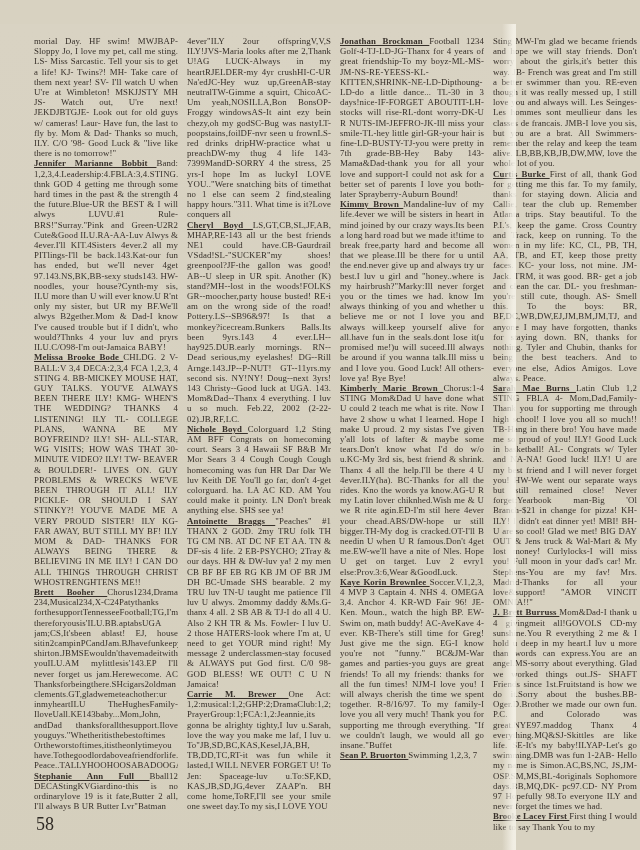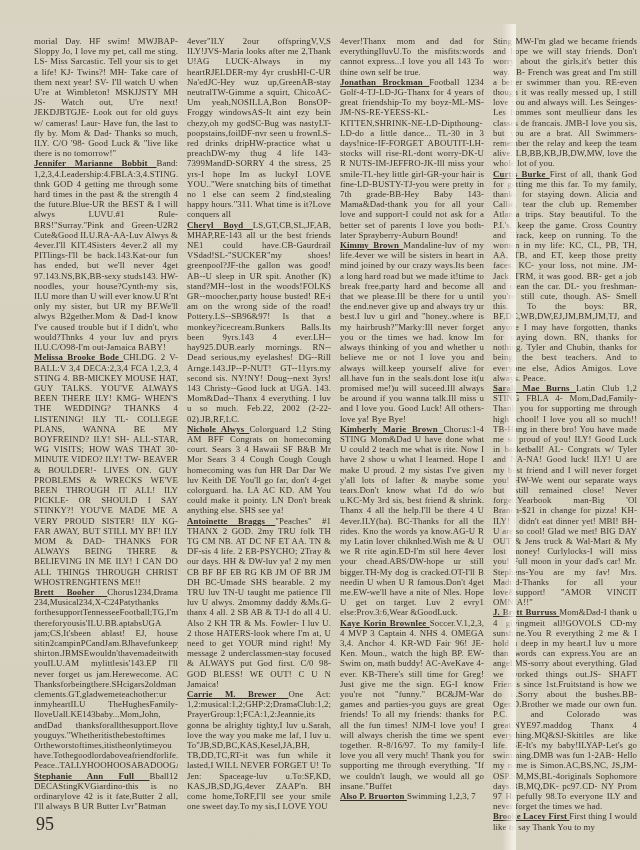--- a/index.html
+++ b/index.html
@@ -68,45 +68,44 @@
 <body>
 
 <div class="page">
   <div class="columns">
 
     <div class="col">
       <p class="msg"><span class="nm"></span><span class="tx">morial Day. HF swim! MWJBAP- Sloppy Jo, I love my pet, call me sting. LS- Miss Sarcastic. Tell your sis to get a life! KJ- Twins?! MH- Take care of them next year! SV- I'll watch U when U're at Wimbleton! MSKJJSTY MH JS- Watch out, U're next! JEKDJBTGJE- Look out for old guys w/ cameras! Laur- Have fun, the last to fly by. Mom &amp; Dad- Thanks so much, ILY. C/O '98- Good Luck &amp; "live like there is no tomorrow!"</span></p>
       <p class="msg"><span class="nm">Jennifer Marianne Bobbit </span><span class="tx">Band: 1,2,3,4.Leadership:4.FBLA:3,4.STING.I thnk GOD 4 getting me through some hard times in the past &amp; the strength 4 the future.Blue-UR the BEST &amp; I will alwys LUVU.#1 Rule-BRS!"Surray."Pink and Green-U2R2 Cute&amp;Good ILU.RA-AA-Luv Alwys &amp; 4ever.I'll KIT.4Sisters 4ever.2 all my PITlings-I'll be back.143.Kat-our fun has ended, but we'll never 4get 97.143.NS,BK,BB-sexy studs143. HW-noodles, your house?Cynth-my sis, ILU more than U will ever know.U R'nt only my sister, but UR my BF.We'll alwys B2gether.Mom &amp; Dad-I know I've caused trouble but if I didn't, who would?Thnks 4 your luv and pryrs ILU.C/O98-I'm out-Jamaica BABY!</span></p>
       <p class="msg"><span class="nm">Melissa Brooke Bode </span><span class="tx">CHLDG. 2 V-BALL:V 3,4 DECA:2,3,4 FCA 1,2,3, 4 STING 4. BB-MICKEY MOUSE HAT, GUY TALKS. YOU'VE ALWAYS BEEN THERE ILY! KMG- WHEN'S THE WEDDING? THANKS 4 LISTENING! ILY TL- COLLEGE PLANS, WANNA BE MY BOYFREIND? ILY! SH- ALL-STAR, WG VISITS; HOW WAS THAT 30-MINUTE VIDEO? ILY! TW- BEAVER &amp; BOULDER!- LIVES ON. GUY PROBLEMS &amp; WRECKS WE'VE BEEN THROUGH IT ALL! ILY PICKLE- OR SHOULD I SAY STINKY?! YOU'VE MADE ME A VERY PROUD SISTER! ILY KG- FAR AWAY, BUT STILL MY BF! ILY MOM &amp; DAD- THANKS FOR ALWAYS BEING THERE &amp; BELIEVING IN ME ILY! I CAN DO ALL THINGS THROUGH CHRIST WHOSTRENGHTENS ME!!</span></p>
       <p class="msg"><span class="nm">Brett Booher </span><span class="tx">Chorus1234,Drama 234,Musical234,X-C24Patythanks forthesupportTennesseeFootball;TG,I'm thereforyousis'ILU.BB.aptabsUGA jam;CS,It'sbeen ablast! EJ, house sitin2campinPCandJam.BJhavefunkeepyour shirton.JBMSEwouldn'thavemadeitwithout youILU.AM mylittlesis'143.EP I'll never forget us jam.Herewecome. AC Thanksforbeingthere.SHcigars2oldman clements.GT,gladwemeteachother:ur inmyheartILU TheHughesFamily-IloveUall.KE143baby...Mom,John, andDad thanksforallthesupport.Ilove youguys."Whetheritisthebestoftimes Ortheworstoftimes,itistheonlytimeyou have.Tothegoodlordaboveafriendforlife. Peace..TALLYHOOHOOSABADOOGAO</span></p>
-      <p class="msg"><span class="nm">Stephanie Ann Full </span><span class="tx">Bball12 DECAStingKVGiardino-this is no ordinarylove 42 is it fate,Butter 2 all, I'll always B UR Butter Lvr"Batman</span></p>
+      <p class="msg"><span class="nm">Stephanie Ann Full </span><span class="tx">Bball12 DECAStingKVGiardino-this is no ordinarylove 19 is it fate,Butter 2 all, I'll always B UR Butter Lvr"Batman</span></p>
     </div>
 
     <div class="col">
       <p class="msg"><span class="nm"></span><span class="tx">4ever"ILY 2our offspringV,V,S ILY!JVS-Maria looks after me 2,Thank U!AG LUCK-Always in my heartRJELDER-my 4yr crushHI-C-UR Na'edJC-Hey wuz up,GreenAB-stay neutralTW-Gimme a squirt, ChicoAC-Um yeah,NOSILLA,Bon BonsOP-Froggy windowsAS-It aint ezy bein chezy,oh my godSC-Bug was nastyLT-poopstains,foilDF-nvr seen u frownLS-red drinks dripHW-practice what u preachDW-my thug 4 life 143-7399MandD-SORRY 4 the stress, 25 yrs-I hope Im as luckyI LOVE YOU.."Were snatching bits of timethat no 1 else can seem 2 find,stealing happy hours."311. What time is it?Love conquers all</span></p>
       <p class="msg"><span class="nm">Cheryl Boyd </span><span class="tx">LS,GT,CB,SL,JF,AB, MHAP,RE-143 all ur the best friends NE1 could have.CB-Gaurdrail VSdad!SL-"SUCKER"my shoes! greenpool?JF-the gallon was good! AB--U sleep in UR spit. Another (K) stand?MH--lost in the woods!FOLKS GR--moocher,party house busted! RE-i am on the wrong side of the road! Pottery.LS--SB96&amp;97! Is that a monkey?icecream.Bunkers Balls.Its been 9yrs.143 4 ever.LH--hay925.DUB.early mornings. RN--Dead serious,my eyelashes! DG--Rill Arnge.143.JP--P-NUT! GT--11yrs.my second sis. NY!NY! Doug--next 3yrs! 143 Christy--Good luck at UGA. 143. Mom&amp;Dad--Thanx 4 everything. I luv u so much. Feb.22, 2002 (2-22-02).JB,RF,LC.</span></p>
-      <p class="msg"><span class="nm">Nichole Alwys </span><span class="tx">Colorguard 1,2 Sting AM BFF Congrats on homecoming court. Sears 3 4 Hawaii SF B&amp;B Mr Mor Sears 3 4 Cough Cough Cough homecoming was fun HR Dar Dar We luv Keith DE You'll go far, don't 4-get colorguard. ha. LA AC KD. AM You could make it pointy. LN Don't break anything else. SHS see ya!</span></p>
+      <p class="msg"><span class="nm">Nichole Boyd </span><span class="tx">Colorguard 1,2 Sting AM BFF Congrats on homecoming court. Sears 3 4 Hawaii SF B&amp;B Mr Mor Sears 3 4 Cough Cough Cough homecoming was fun HR Dar Dar We luv Keith DE You'll go far, don't 4-get colorguard. ha. LA AC KD. AM You could make it pointy. LN Don't break anything else. SHS see ya!</span></p>
       <p class="msg"><span class="nm">Antoinette Braggs </span><span class="tx">"Peaches" #1 THANX 2 GOD. 2my TRU folk TH TG CM NB. AT DC NF ET AA. TN &amp; DF-sis 4 life. 2 EB-PSYCHO; 2Tray &amp; our days. HH &amp; DW-luv ya! 2 my men CB BF BF EB RG KB JM OF BR JM DH BC-Umade SHS bearable. 2 my TRU luv TN-U taught me patience I'll luv U alwys. 2mommy daddy &amp;Ms.G-thanx 4 all. 2 SB AB &amp; TJ-I do all 4 U. Also 2 KH TR &amp; Ms. Fowler- I luv U. 2 those HATERS-look where I'm at, U need to get YOUR mind right! My message 2 underclassmen-stay focused &amp; ALWAYS put God first. C/0 98- GOD BLESS! WE OUT! C U N Jamaica!</span></p>
       <p class="msg"><span class="nm">Carrie M. Brewer </span><span class="tx">One Act: 1,2:musical:1,2;GHP:2;DramaClub:1,2; PrayerGroup:1;FCA:1,2:Jeannie,its gonna be alrighty tighty,I luv u.Sarah, love the way you make me laf, I luv u. To"JB,SD,BC,KAS,Kesel,JA,BH, TB,DD,TC,RT-it was fun while it lasted,I WILL NEVER FORGET U! To Jen: Spaceage-luv u.To:SF,KD, KAS,JB,SD,JG,4ever ZAAP'n. BH come home,ToRF,I'll see your smile one sweet day.To my sis,I LOVE YOU</span></p>
     </div>
 
     <div class="col">
-      <p class="msg"><span class="nm"></span><span class="tx">4ever!Thanx mom and dad for everythingIluvU.To the misfits:words cannot express...I love you all 143 To thine own self be true.</span></p>
       <p class="msg"><span class="nm">Jonathan Brockman </span><span class="tx">Football 1234 Golf-4-TJ-LD-JG-Thanx for 4 years of great friendship-To my boyz-ML-MS-JM-NS-RE-YEESS-KL-KITTEN,SHRINK-NE-LD-Dipthoung-LD-do a little dance... TL-30 in 3 days!nice-IF-FORGET ABOUTIT-LH-stocks will rise-RL-dont worry-DK-U R NUTS-IM-JEFFRO-JK-Ill miss your smile-TL-hey little girl-GR-your hair is fine-LD-BUSTY-TJ-you were pretty in 7th grade-BB-Hey Baby 143-Mama&amp;Dad-thank you for all your love and support-I could not ask for a better set of parents I love you both-later Sprayberry-Auburn Bound!</span></p>
       <p class="msg"><span class="nm">Kimmy Brown </span><span class="tx">Mandaline-luv of my life.4ever we will be sisters in heart in mind joined by our crazy ways.Its been a long hard road but we made it!time to break free,party hard and become all that we please.Ill be there for u until the end.never give up and always try ur best.I luv u girl and "honey..where is my hairbrush?"Marky:Ill never forget you or the times we had. know Im always thinking of you and whether u believe me or not I love you and always will.keep yourself alive for all.have fun in the seals.dont lose it(u promised me!)u will suceed.Ill always be around if you wanna talk.Ill miss u and I love you. Good Luck! All others-love ya! Bye Bye!</span></p>
       <p class="msg"><span class="nm">Kimberly Marie Brown </span><span class="tx">Chorus:1-4 STING Mom&amp;Dad U have done what U could 2 teach me what is rite. Now I have 2 show u what I learned. Hope I make U proud. 2 my sistas I've given y'all lots of lafter &amp; maybe some tears.Don't know what I'd do w/o u.KC-My 3rd sis, best friend &amp; shrink. Thanx 4 all the help.I'll be there 4 U 4ever.ILY(ha). BC-Thanks for all the rides. Kno the words ya know.AG-U R my Latin lover chiknhed.Wish me &amp; U we R rite agin.ED-I'm stil here 4ever your chead.ABS/DW-hope ur still bigger.TH-My dog is cracked.OT-I'll B needin U when U R famous.Don't 4get me.EW-we'll have a nite of Nles. Hope U get on target. Luv 2 evry1 else:Prov.3:6,Wear &amp;GoodLuck.</span></p>
       <p class="msg"><span class="nm">Kaye Korin Brownlee </span><span class="tx">Soccer.V.1,2,3, 4 MVP 3 Captain 4. NHS 4. OMEGA 3,4. Anchor 4. KR-WD Fair 96! JE-Ken. Moun., watch the high BP. EW-Swim on, math buddy! AC-AveKave 4-ever. KB-There's still time for Greg! Just give me the sign. EG-I know you're not "funny." BC&amp;JM-War games and parties-you guys are great friends! To all my friends: thanks for all the fun times! NJM-I love you! I will always cherish the time we spent together. R-8/16/97. To my family-I love you all very much! Thank you for supporting me through everything. "If we couldn't laugh, we would all go insane."Buffet</span></p>
-      <p class="msg"><span class="nm">Also P. Bruorton </span><span class="tx">Swimming 1,2,3, 7</span></p>
+      <p class="msg"><span class="nm">Sean P. Bruorton </span><span class="tx">Swimming 1,2,3, 7</span></p>
     </div>
 
     <div class="col">
       <p class="msg"><span class="nm"></span><span class="tx">Sting MW-I'm glad we became friends and hope we will stay friends. Don't worry about the girls,it's better this way. JB- French was great and I'm still a better swimmer than you. RE-even though it was really messed up, I still love you and always will. Les Seinges- Les hommes sont meullieur dans les classes de francais. JMB-I love you sis, but you are a brat. All Swimmers-remember the relay and keep the team alive. LB,BB,KB,JB,DW,MW, love the whole lot of you.</span></p>
       <p class="msg"><span class="nm">Curtis Burke </span><span class="tx">First of all, thank God for getting me this far. To my family, thanks for staying down. Alicia and Callie, tear the club up. Remember Atlanta trips. Stay beautiful. To the P.I.'s, keep the game. Cross Country and Track, keep on running. To the women in my life: KC, CL, PB, TH, AA, TB, and ET, keep those pretty faces. KC- your loss, not mine. JM- Jack. TRM, it was good. BR- get a job and clean the car. DL- you freshman- you're still cute, though. AS- Smell this. To the boys: BR, BF,DC,WB,DW,EJ,JM,BM,JM,TJ, and anyone I may have forgotten, thanks for staying down. BN, thanks for nothing. Tyler and Chubin, thanks for being the best teachers. And to everyone else, Adios Amigos. Love always. Peace.</span></p>
       <p class="msg"><span class="nm">Sarah Mae Burns </span><span class="tx">Latin Club 1,2 STING FBLA 4- Mom,Dad,Family- Thank you for supporting me through high school! I love you all so much!! TB-Hang in there bro! You have made me so proud of you! ILY! Good Luck in basketball! AL- Congrats w/ Tyler and NA-NA! Good luck! ILY! U are my best friend and I will never forget you! HW-We went our separate ways but still remained close! Never forget:Yearbook man-Big 'Ol Branch-$21 in change for pizza! KH-ILY! I didn't eat dinner yet! MBI! BH-U are so cool! Glad we met! BIG DAY OUT &amp; Jens truck &amp; Wal-Mart &amp; My lost money! Curlylocks-I will miss you! Full moon in your dad's car! Mr. Stephens-You are my fav! Mrs. Madrid-Thanks for all your love&amp;support! "AMOR VINCIT OMNIA!!"</span></p>
       <p class="msg"><span class="nm">J. Brett Burruss </span><span class="tx">Mom&amp;Dad-I thank u 4 givingmeit all!GOVOLS CD-my sunshine.You R everything 2 me &amp; I hold u deep in my heart.I luv u more than words can express.You are an angel.MS-sorry about everything. Glad we worked things out.JS- SHAFT Friends since 1st.Fruitstand is how we do it.Sorry about the bushes.BB-Oger.D.Brother we made our own fun. P.C. and Colorado was great.NYE97.maddog Thanx 4 everything.MQ&amp;SJ-Skittles are like life. SE-It's my baby!ILYAP-Let's go swimming.DMB was fun 1-2AB- Hello my name is Simon.AC,BS,NC, JS,JM-OSP.SM,MS,BL-4originals Sophomore days.BB,MQ,DK- pc97.CD- NY Prom 97 Hopefully 98.To everyone ILY and never forget the times we had.</span></p>
       <p class="msg"><span class="nm">Brooke Lacey First </span><span class="tx">First thing I would like to say Thank You to my</span></p>
     </div>
 
   </div>
 
-  <div class="pagenum">95</div>
+  <div class="pagenum">58</div>
   <div class="scan-edge"></div>
 </div>
 
 </body></html>

